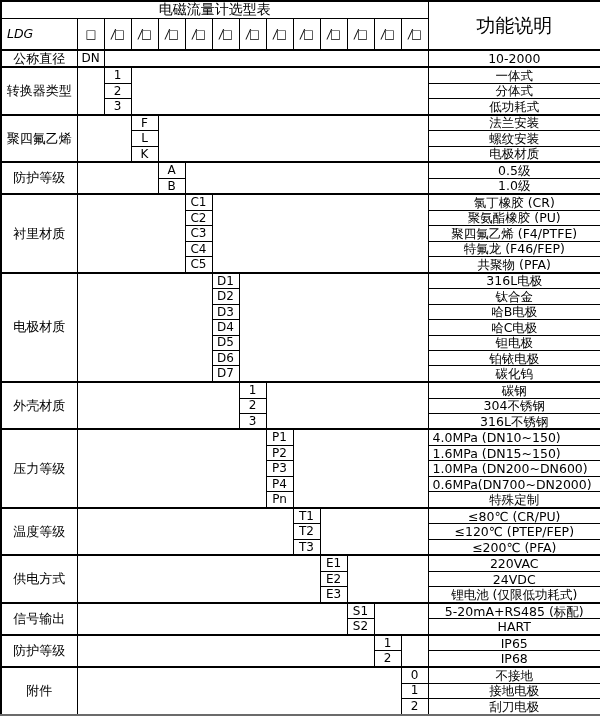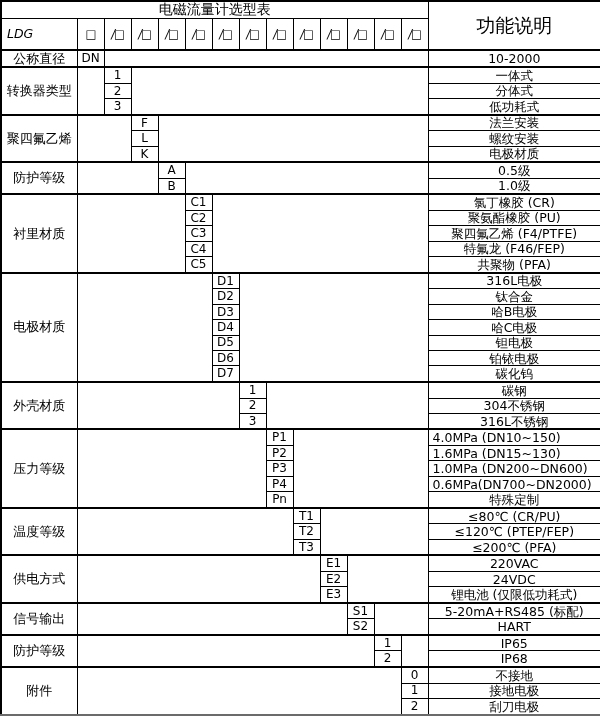--- a/index.html
+++ b/index.html
@@ -182,21 +182,21 @@
         </tr>
         <tr>
           <td class="label-cell gt" rowspan="5">压力等级</td>
           <td class=" gt" colspan="7" rowspan="5"></td>
           <td class="code-cell gt">P1</td>
           <td class=" gt" colspan="5" rowspan="5"></td>
           <td class="val-cell gt val-left">4.0MPa (DN10~150)</td>
         </tr>
         <tr>
           <td class="code-cell">P2</td>
-          <td class="val-cell val-left">1.6MPa (DN15~130)</td>
+          <td class="val-cell val-left">1.6MPa (DN15~150)</td>
         </tr>
         <tr>
           <td class="code-cell">P3</td>
           <td class="val-cell val-left">1.0MPa (DN200~DN600)</td>
         </tr>
         <tr>
           <td class="code-cell">P4</td>
           <td class="val-cell val-left">0.6MPa(DN700~DN2000)</td>
         </tr>
         <tr>

